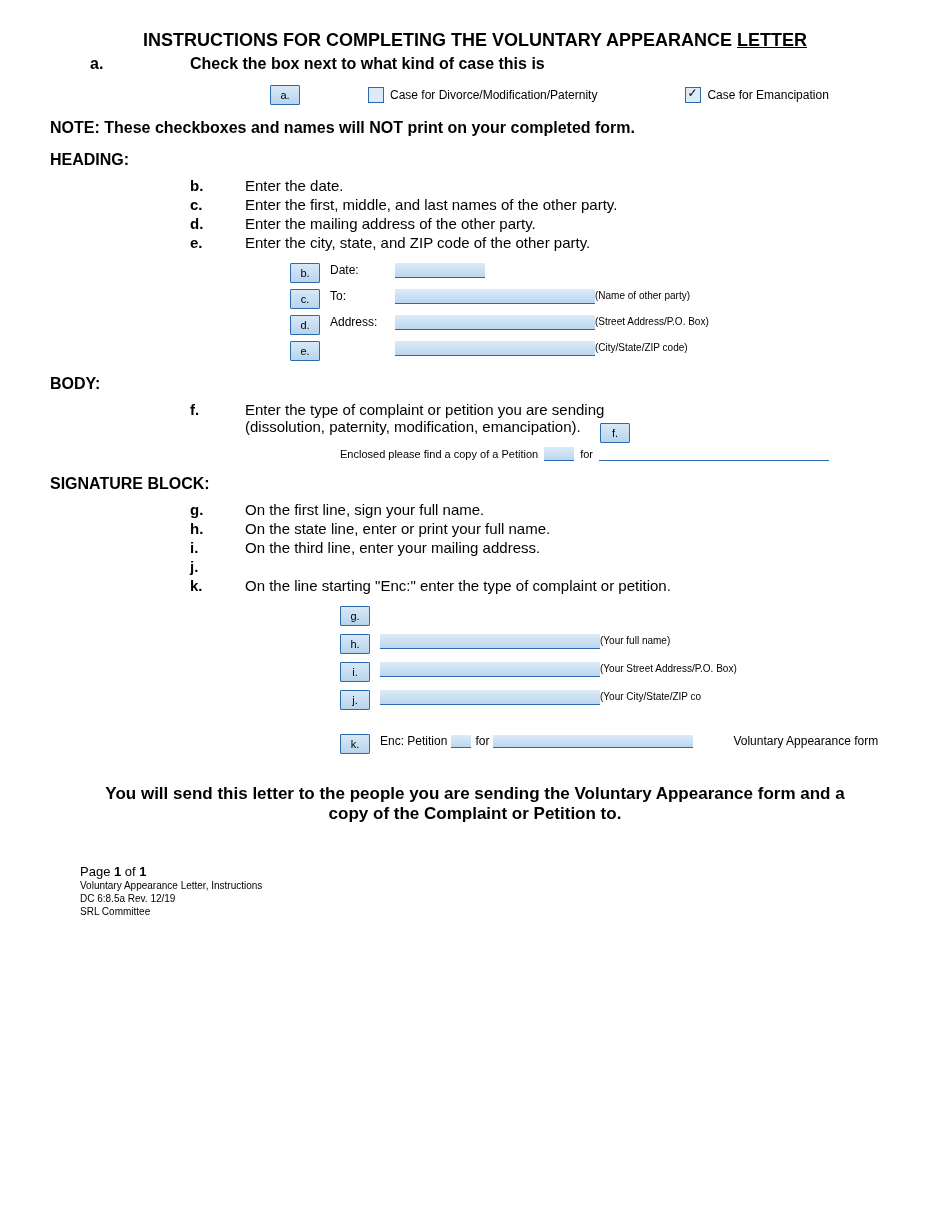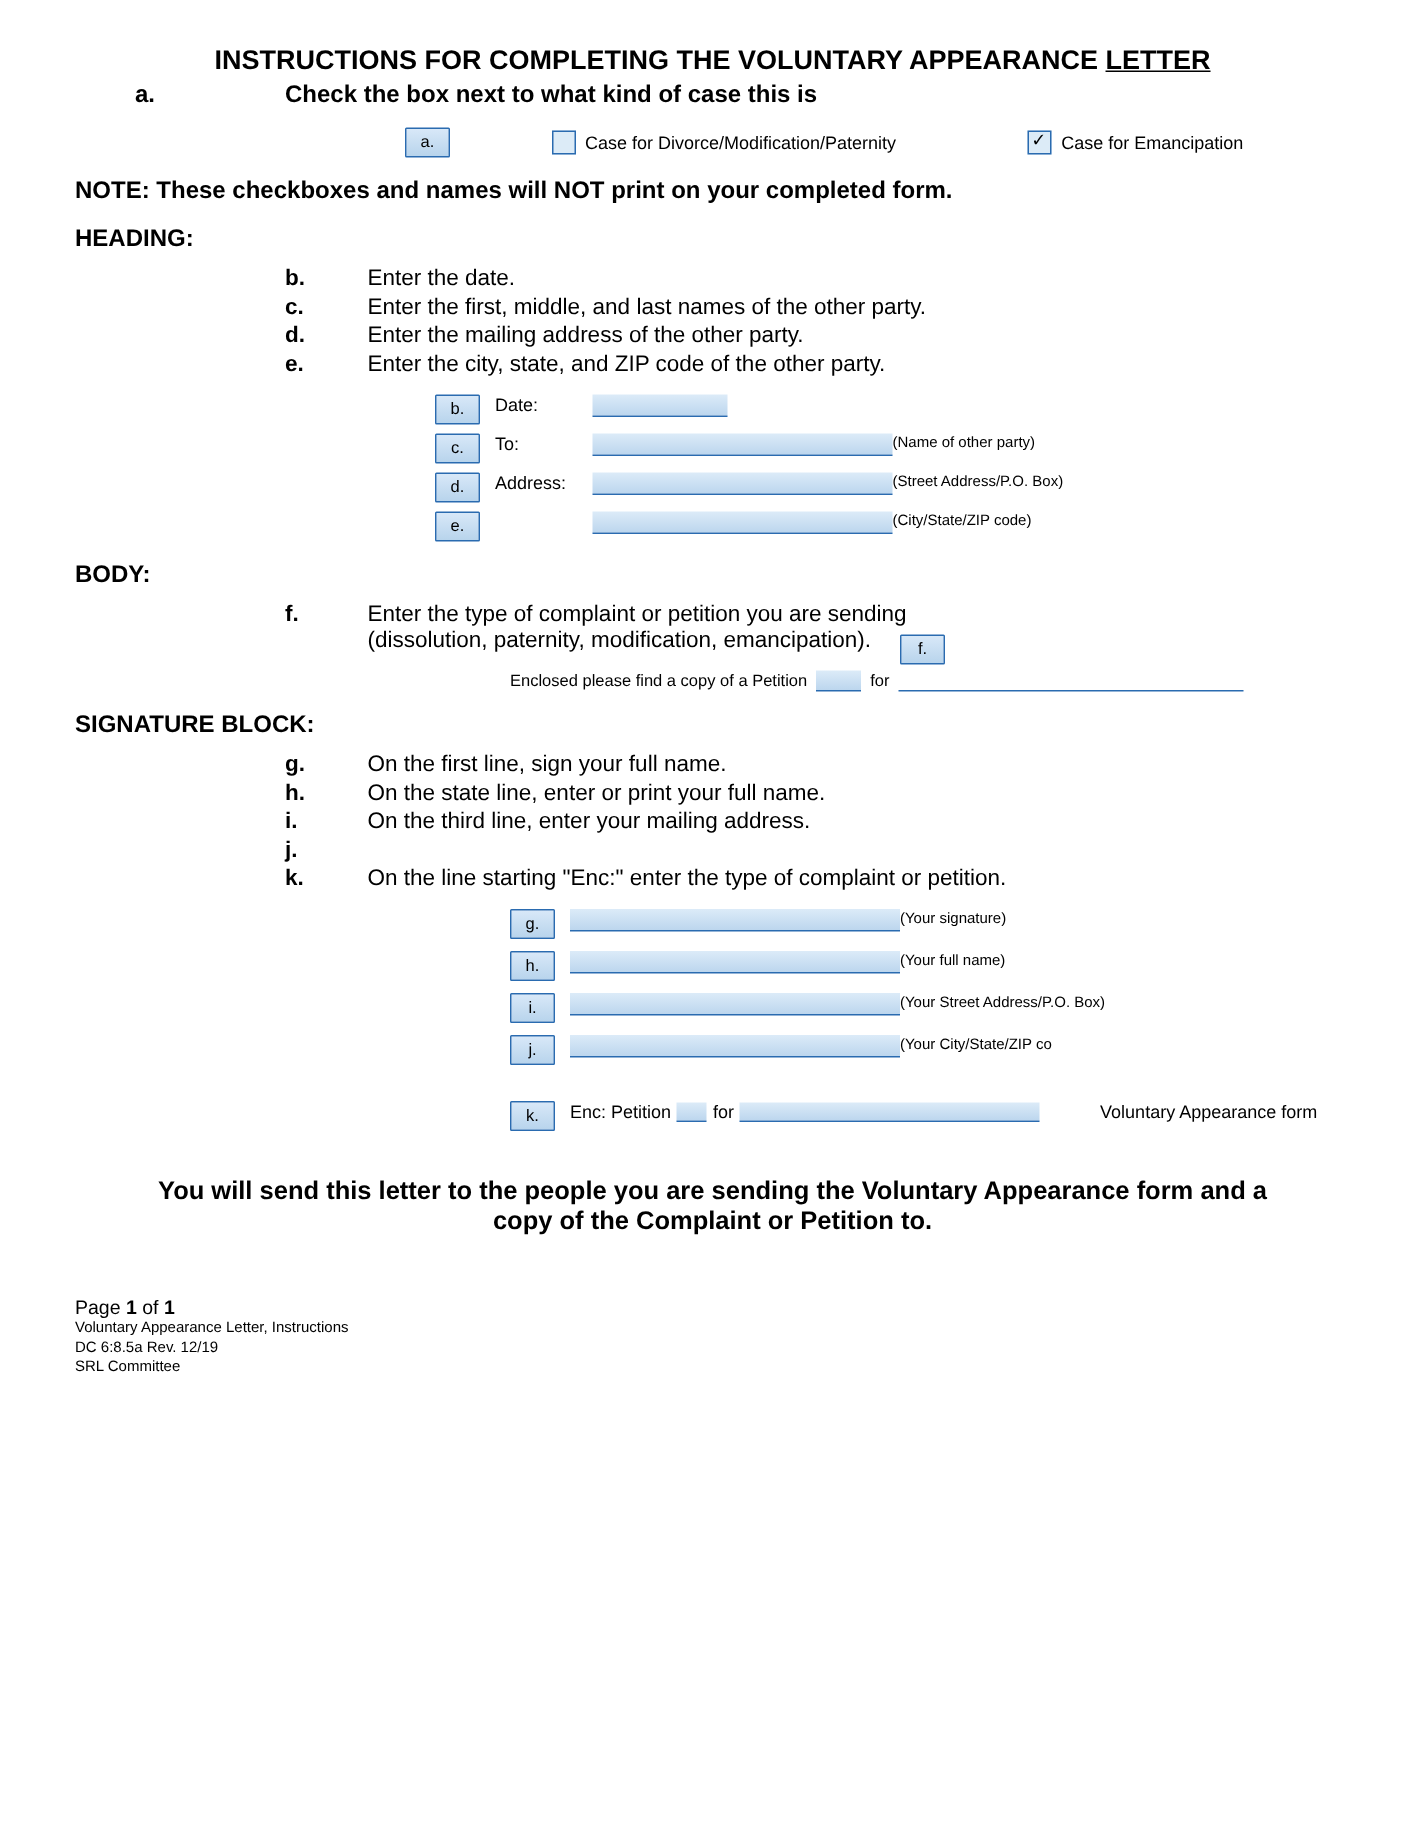--- a/index.html
+++ b/index.html
@@ -101,21 +101,21 @@
   .fig-f-tag { position: absolute; left: 360px; top: -24px; }
   .fig-gk { display: flex; flex-direction: column; gap: 8px; margin-left: 100px; }
   .fig-gk .row { display: flex; align-items: flex-start; gap: 10px; }
   .enc-line { display: flex; align-items: center; gap: 4px; font-size: 12px; }
   .footer-msg {
     font-weight: bold;
     font-size: 17px;
     text-align: center;
     margin: 30px 40px 40px 40px;
   }
-  .page-footer { font-size: 13px; }
+  .page-footer { font-size: 13px; margin-left: 30px; }
   .page-footer .line1 { font-size: 13px; }
   .page-footer .line1 b { font-weight: bold; }
   .page-footer .small { font-size: 10px; line-height: 1.3; }
 </style>
 </head>
 <body>
 
 <div class="title">
   <span>INSTRUCTIONS FOR COMPLETING THE VOLUNTARY APPEARANCE </span><span class="title-u">LETTER</span>
 </div>
@@ -229,24 +229,20 @@
   </div>
 <div class="item-row">
     <div class="item-label">k.</div>
     <div class="item-text">On the line starting "Enc:" enter the type of complaint or petition.</div>
   </div>
 
 <div class="fig">
   <div class="fig-gk">
     <div class="row">
       <span class="tag">g.</span>
-      <span class="fldwrap">
-        <span class="fld" style="width:220px"></span>
-        <span class="subl">(Your signature)</span>
-      </span>
     </div>
     <div class="row">
       <span class="tag">h.</span>
       <span class="fldwrap">
         <span class="fld" style="width:220px"></span>
         <span class="subl">(Your full name)</span>
       </span>
     </div>
     <div class="row">
       <span class="tag">i.</span>

